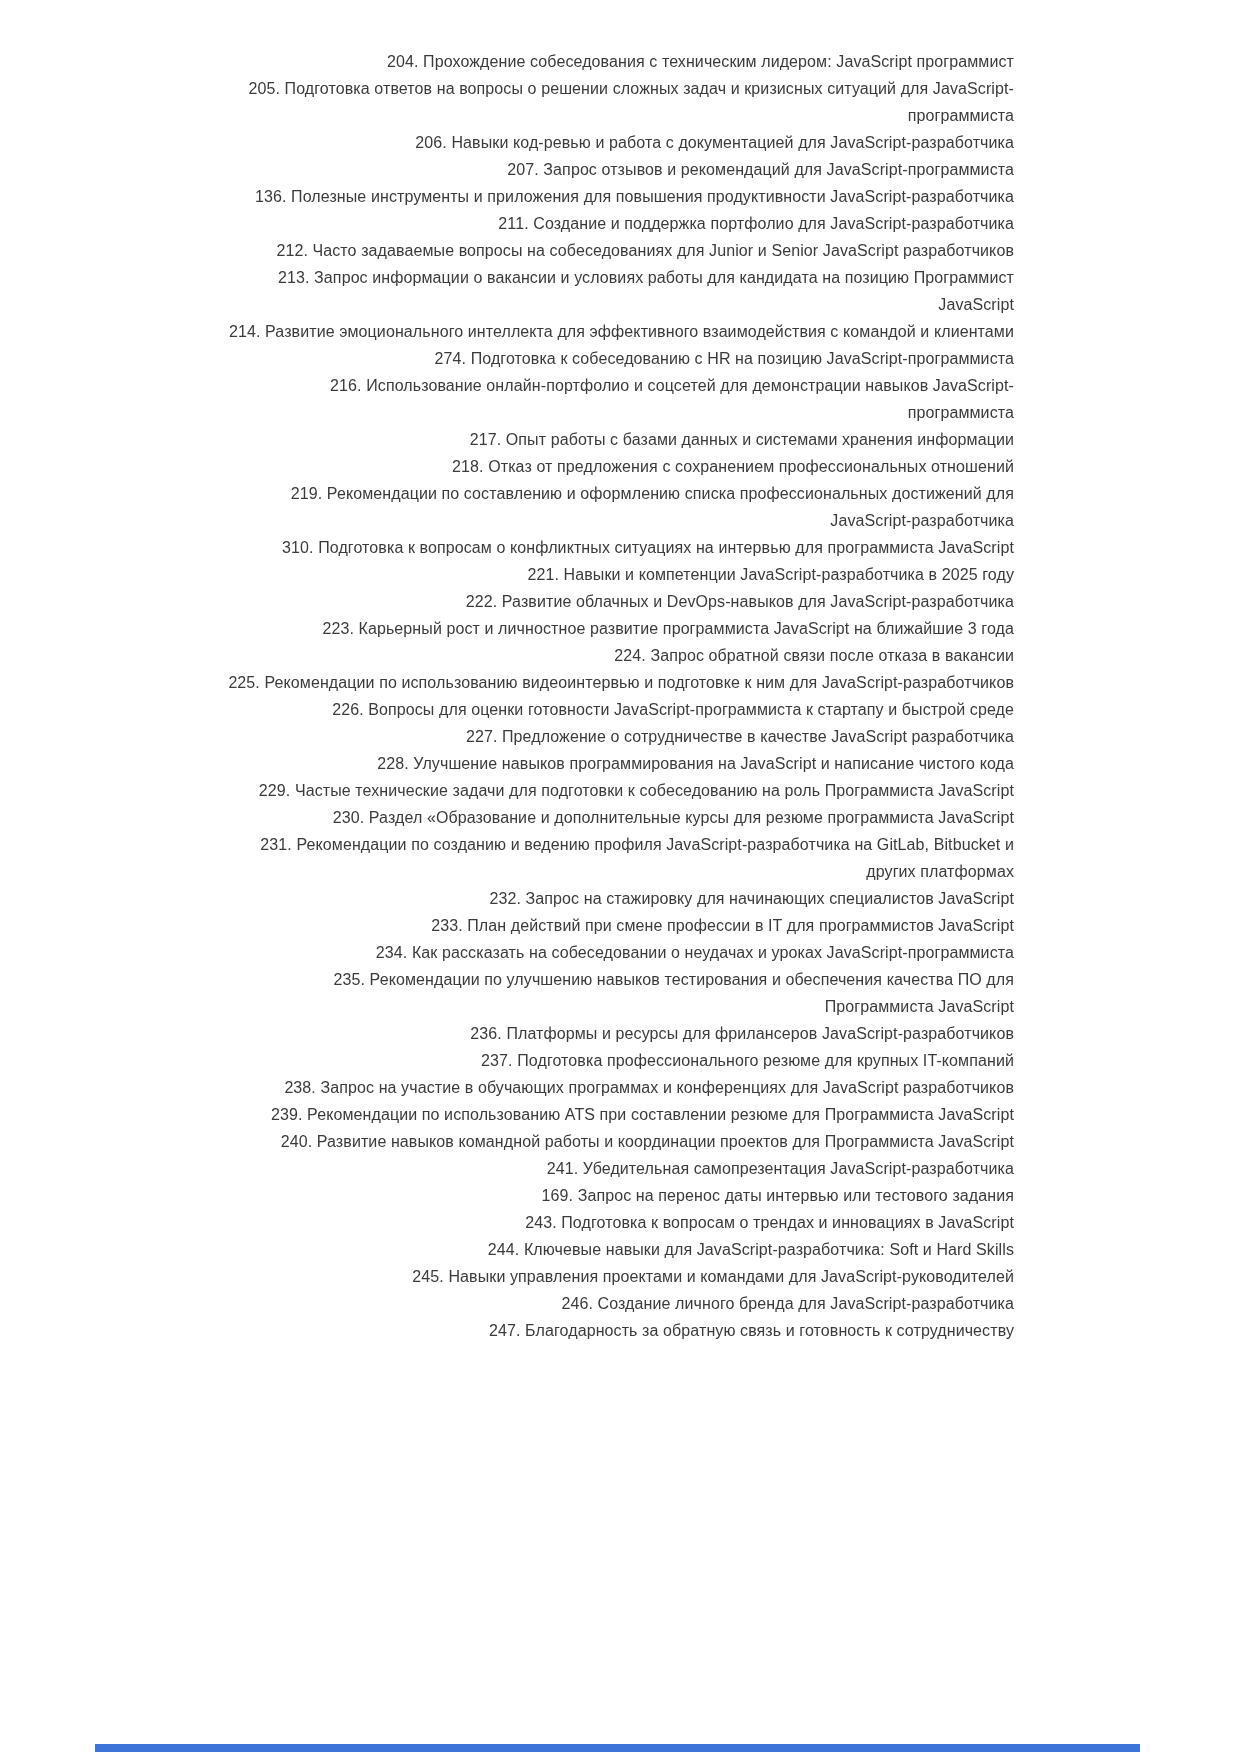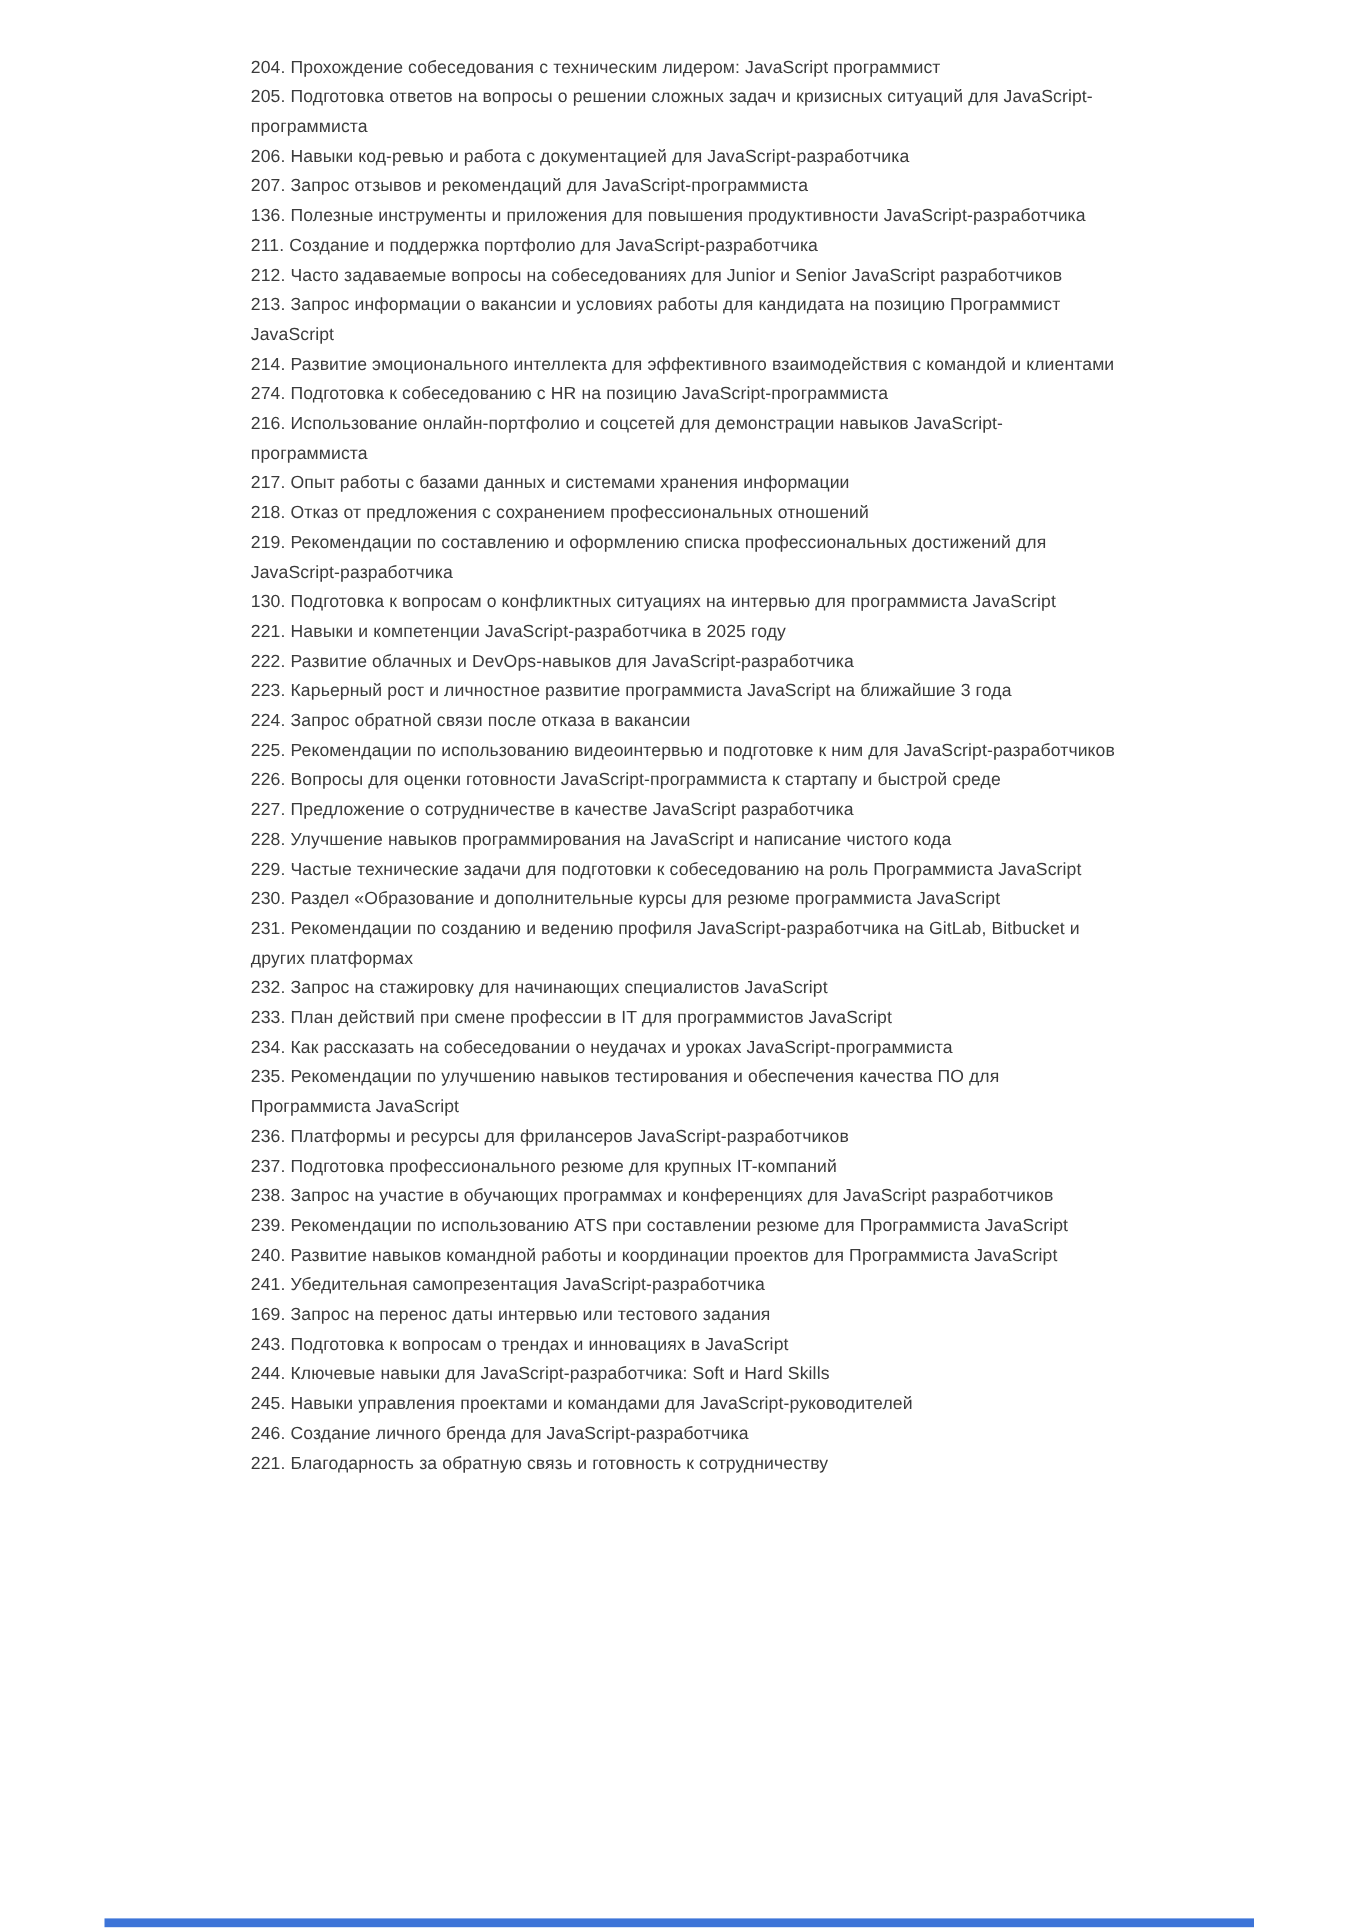--- a/index.html
+++ b/index.html
@@ -23,20 +23,21 @@
   .topic-list {
     position: absolute;
     top: 48px;
     left: 228px;
     width: 786px;
     color: #3b3b3b;
     font-size: 16px;
     line-height: 27px;
     font-weight: 400;
     letter-spacing: 0.1px;
+    text-align: right;
   }
   .topic-list p {
     margin: 0;
     padding: 0;
     word-wrap: break-word;
   }
   .bottom-blue-bar {
     position: absolute;
     left: 95px;
     top: 1744px;
@@ -58,21 +59,21 @@
       <p>136. Полезные инструменты и приложения для повышения продуктивности JavaScript-разработчика</p>
       <p>211. Создание и поддержка портфолио для JavaScript-разработчика</p>
       <p>212. Часто задаваемые вопросы на собеседованиях для Junior и Senior JavaScript разработчиков</p>
       <p>213. Запрос информации о вакансии и условиях работы для кандидата на позицию Программист JavaScript</p>
       <p>214. Развитие эмоционального интеллекта для эффективного взаимодействия с командой и клиентами</p>
       <p>274. Подготовка к собеседованию с HR на позицию JavaScript-программиста</p>
       <p>216. Использование онлайн-портфолио и соцсетей для демонстрации навыков JavaScript-программиста</p>
       <p>217. Опыт работы с базами данных и системами хранения информации</p>
       <p>218. Отказ от предложения с сохранением профессиональных отношений</p>
       <p>219. Рекомендации по составлению и оформлению списка профессиональных достижений для JavaScript-разработчика</p>
-      <p>130. Подготовка к вопросам о конфликтных ситуациях на интервью для программиста JavaScript</p>
+      <p>310. Подготовка к вопросам о конфликтных ситуациях на интервью для программиста JavaScript</p>
       <p>221. Навыки и компетенции JavaScript-разработчика в 2025 году</p>
       <p>222. Развитие облачных и DevOps-навыков для JavaScript-разработчика</p>
       <p>223. Карьерный рост и личностное развитие программиста JavaScript на ближайшие 3 года</p>
       <p>224. Запрос обратной связи после отказа в вакансии</p>
       <p>225. Рекомендации по использованию видеоинтервью и подготовке к ним для JavaScript-разработчиков</p>
       <p>226. Вопросы для оценки готовности JavaScript-программиста к стартапу и быстрой среде</p>
       <p>227. Предложение о сотрудничестве в качестве JavaScript разработчика</p>
       <p>228. Улучшение навыков программирования на JavaScript и написание чистого кода</p>
       <p>229. Частые технические задачи для подготовки к собеседованию на роль Программиста JavaScript</p>
       <p>230. Раздел «Образование и дополнительные курсы для резюме программиста JavaScript</p>
@@ -85,16 +86,16 @@
       <p>237. Подготовка профессионального резюме для крупных IT-компаний</p>
       <p>238. Запрос на участие в обучающих программах и конференциях для JavaScript разработчиков</p>
       <p>239. Рекомендации по использованию ATS при составлении резюме для Программиста JavaScript</p>
       <p>240. Развитие навыков командной работы и координации проектов для Программиста JavaScript</p>
       <p>241. Убедительная самопрезентация JavaScript-разработчика</p>
       <p>169. Запрос на перенос даты интервью или тестового задания</p>
       <p>243. Подготовка к вопросам о трендах и инновациях в JavaScript</p>
       <p>244. Ключевые навыки для JavaScript-разработчика: Soft и Hard Skills</p>
       <p>245. Навыки управления проектами и командами для JavaScript-руководителей</p>
       <p>246. Создание личного бренда для JavaScript-разработчика</p>
-      <p>221. Благодарность за обратную связь и готовность к сотрудничеству</p>
+      <p>247. Благодарность за обратную связь и готовность к сотрудничеству</p>
     </section>
   <div class="bottom-blue-bar"></div>
 </main>
 
 </body></html>

